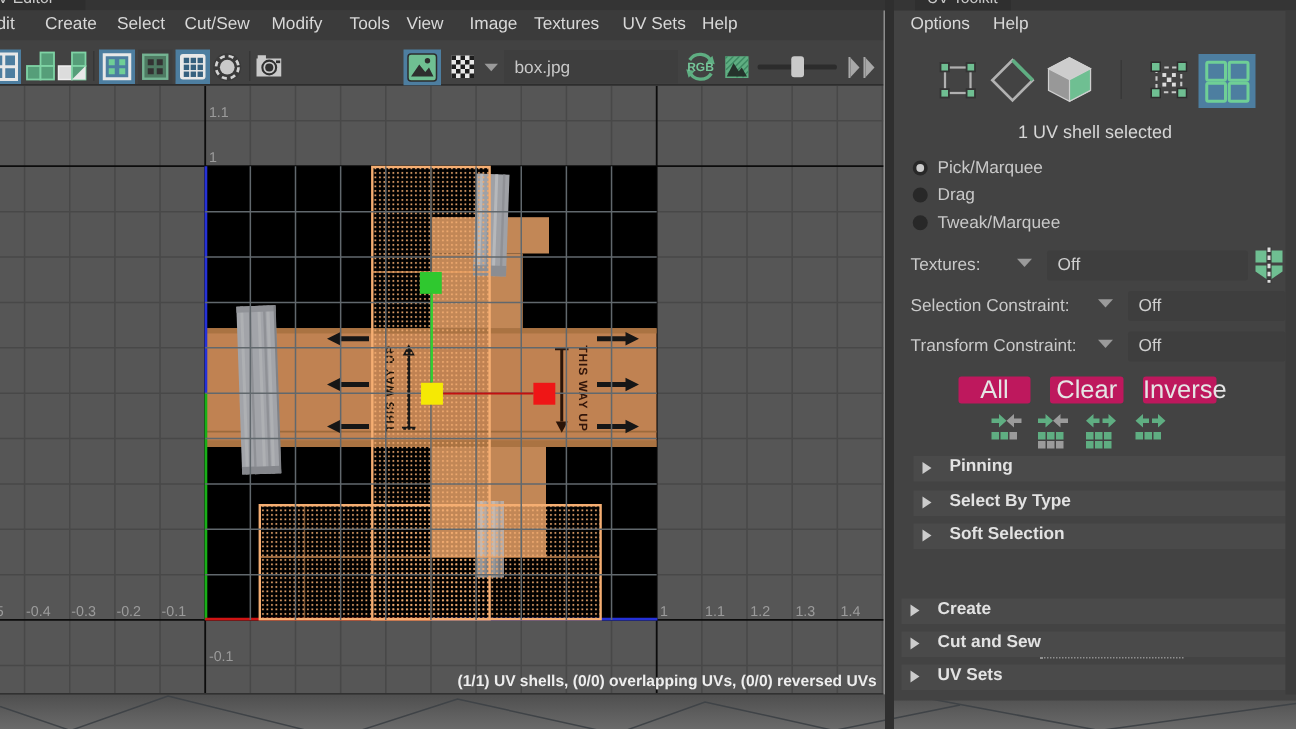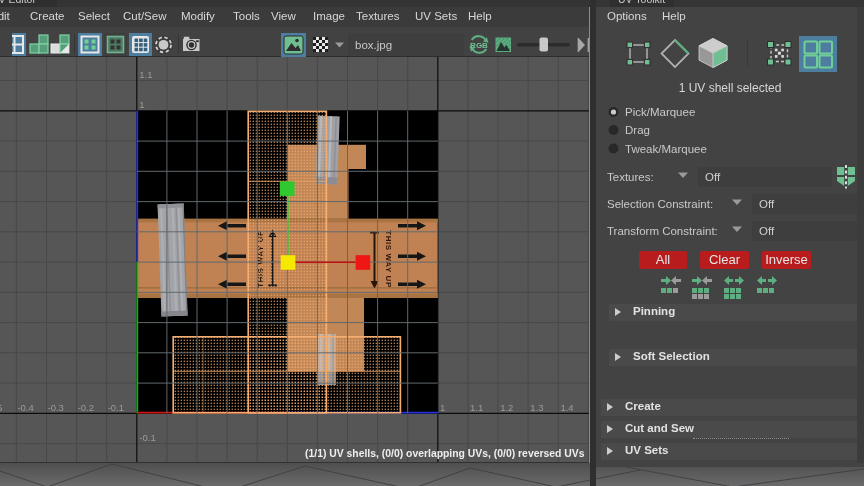--- a/index.html
+++ b/index.html
@@ -5,32 +5,32 @@
 html,body{margin:0;padding:0;background:#333;}
 *{box-sizing:border-box;font-family:"Liberation Sans",sans-serif;}
 #root{position:relative;width:864px;height:486px;overflow:hidden;background:#434343;}
 .abs{position:absolute;}
 
 #titlebarL{left:0;top:0;width:590px;height:7px;background:#343434;overflow:hidden;}
 #titletabL{position:absolute;left:0;top:0;width:57px;height:7px;background:#2e2e2e;}
 .titletext{position:absolute;top:-7px;font-size:10.5px;color:#c9c9c9;white-space:nowrap;}
 #menubarL{left:0;top:7px;width:590px;height:20px;background:#3b3b3b;}
 .mi{position:absolute;top:3px;font-size:11.5px;color:#d8d8d8;white-space:nowrap;}
-#toolbarL{left:0;top:27px;width:590px;height:30px;background:#424242;border-bottom:1px solid #2d2d2d;padding-left:12px;}
+#toolbarL{left:0;top:27px;width:590px;height:30px;background:#424242;border-bottom:1px solid #2d2d2d;}
 #editorborder{left:589px;top:7px;width:1px;height:456px;background:#8d8d8d;}
 #panelgap{left:590px;top:0px;width:6px;height:486px;background:#2f2f2f;}
 
 #toolkit{left:596px;top:0;width:268px;height:467px;background:#434343;}
 #titlebarR{left:596px;top:0;width:268px;height:7px;background:#353535;overflow:hidden;}
 #titletabR{position:absolute;left:14px;top:0;width:64px;height:7px;background:#2f2f2f;}
 .tklabel{position:absolute;font-size:11.5px;color:#c9c9c9;white-space:nowrap;}
 .radiolabel{position:absolute;font-size:11.5px;color:#c9c9c9;white-space:nowrap;}
 .field{position:absolute;background:#3e3e3e;border-radius:2px;}
 .fieldtext{position:absolute;font-size:11.5px;color:#cfcfcf;}
-.btn{position:absolute;height:18px;background:#b91c1c;border-radius:2px;color:#e5e5e5;font-size:13px;text-align:center;line-height:18px;}
+.btn{position:absolute;height:18px;background:#be185d;border-radius:2px;color:#e5e5e5;font-size:17px;text-align:center;line-height:18px;}
 .secbar{position:absolute;background:#4a4a4a;height:17px;}
 .sectext{position:absolute;font-size:11.5px;font-weight:bold;color:#e2e2e2;top:1px;}
 .sectri{position:absolute;width:0;height:0;border-left:6px solid #cccccc;border-top:4.5px solid transparent;border-bottom:4.5px solid transparent;top:4px;}
 #rightstrip{left:857px;top:7px;width:7px;height:456px;background:#3c3c3c;}
 
 #bottomstrip{left:0;top:463px;width:864px;height:23px;background:linear-gradient(#4f4f4f,#6a6a6a);}
 #bottomsep{left:0;top:461px;width:864px;height:2px;background:#313131;}
 </style>
 </head>
 <body>
@@ -454,20 +454,24 @@
         <path d="M172 4 h4 v-3 l5 4.5 -5 4.5 v-3 h-4 z"></path>
         <rect x="161" y="13" width="5" height="5"></rect>
           <rect x="167" y="13" width="5" height="5"></rect>
           <rect x="173" y="13" width="5" height="5"></rect>
       </g>
     </svg>
     <div class="secbar" style="left:13px;top:304px;width:248px;">
         <div class="sectri" style="left:6px;"></div>
         <span class="sectext" style="left:24px;">Pinning</span>
       </div>
+    <div class="secbar" style="left:13px;top:326.5px;width:248px;">
+        <div class="sectri" style="left:6px;"></div>
+        <span class="sectext" style="left:24px;">Select By Type</span>
+      </div>
     <div class="secbar" style="left:13px;top:348.5px;width:248px;">
         <div class="sectri" style="left:6px;"></div>
         <span class="sectext" style="left:24px;">Soft Selection</span>
       </div>
     <div class="secbar" style="left:5px;top:399px;width:256px;">
         <div class="sectri" style="left:6px;"></div>
         <span class="sectext" style="left:24px;">Create</span>
       </div>
     <div class="secbar" style="left:5px;top:420.5px;width:256px;">
         <div class="sectri" style="left:6px;"></div>

